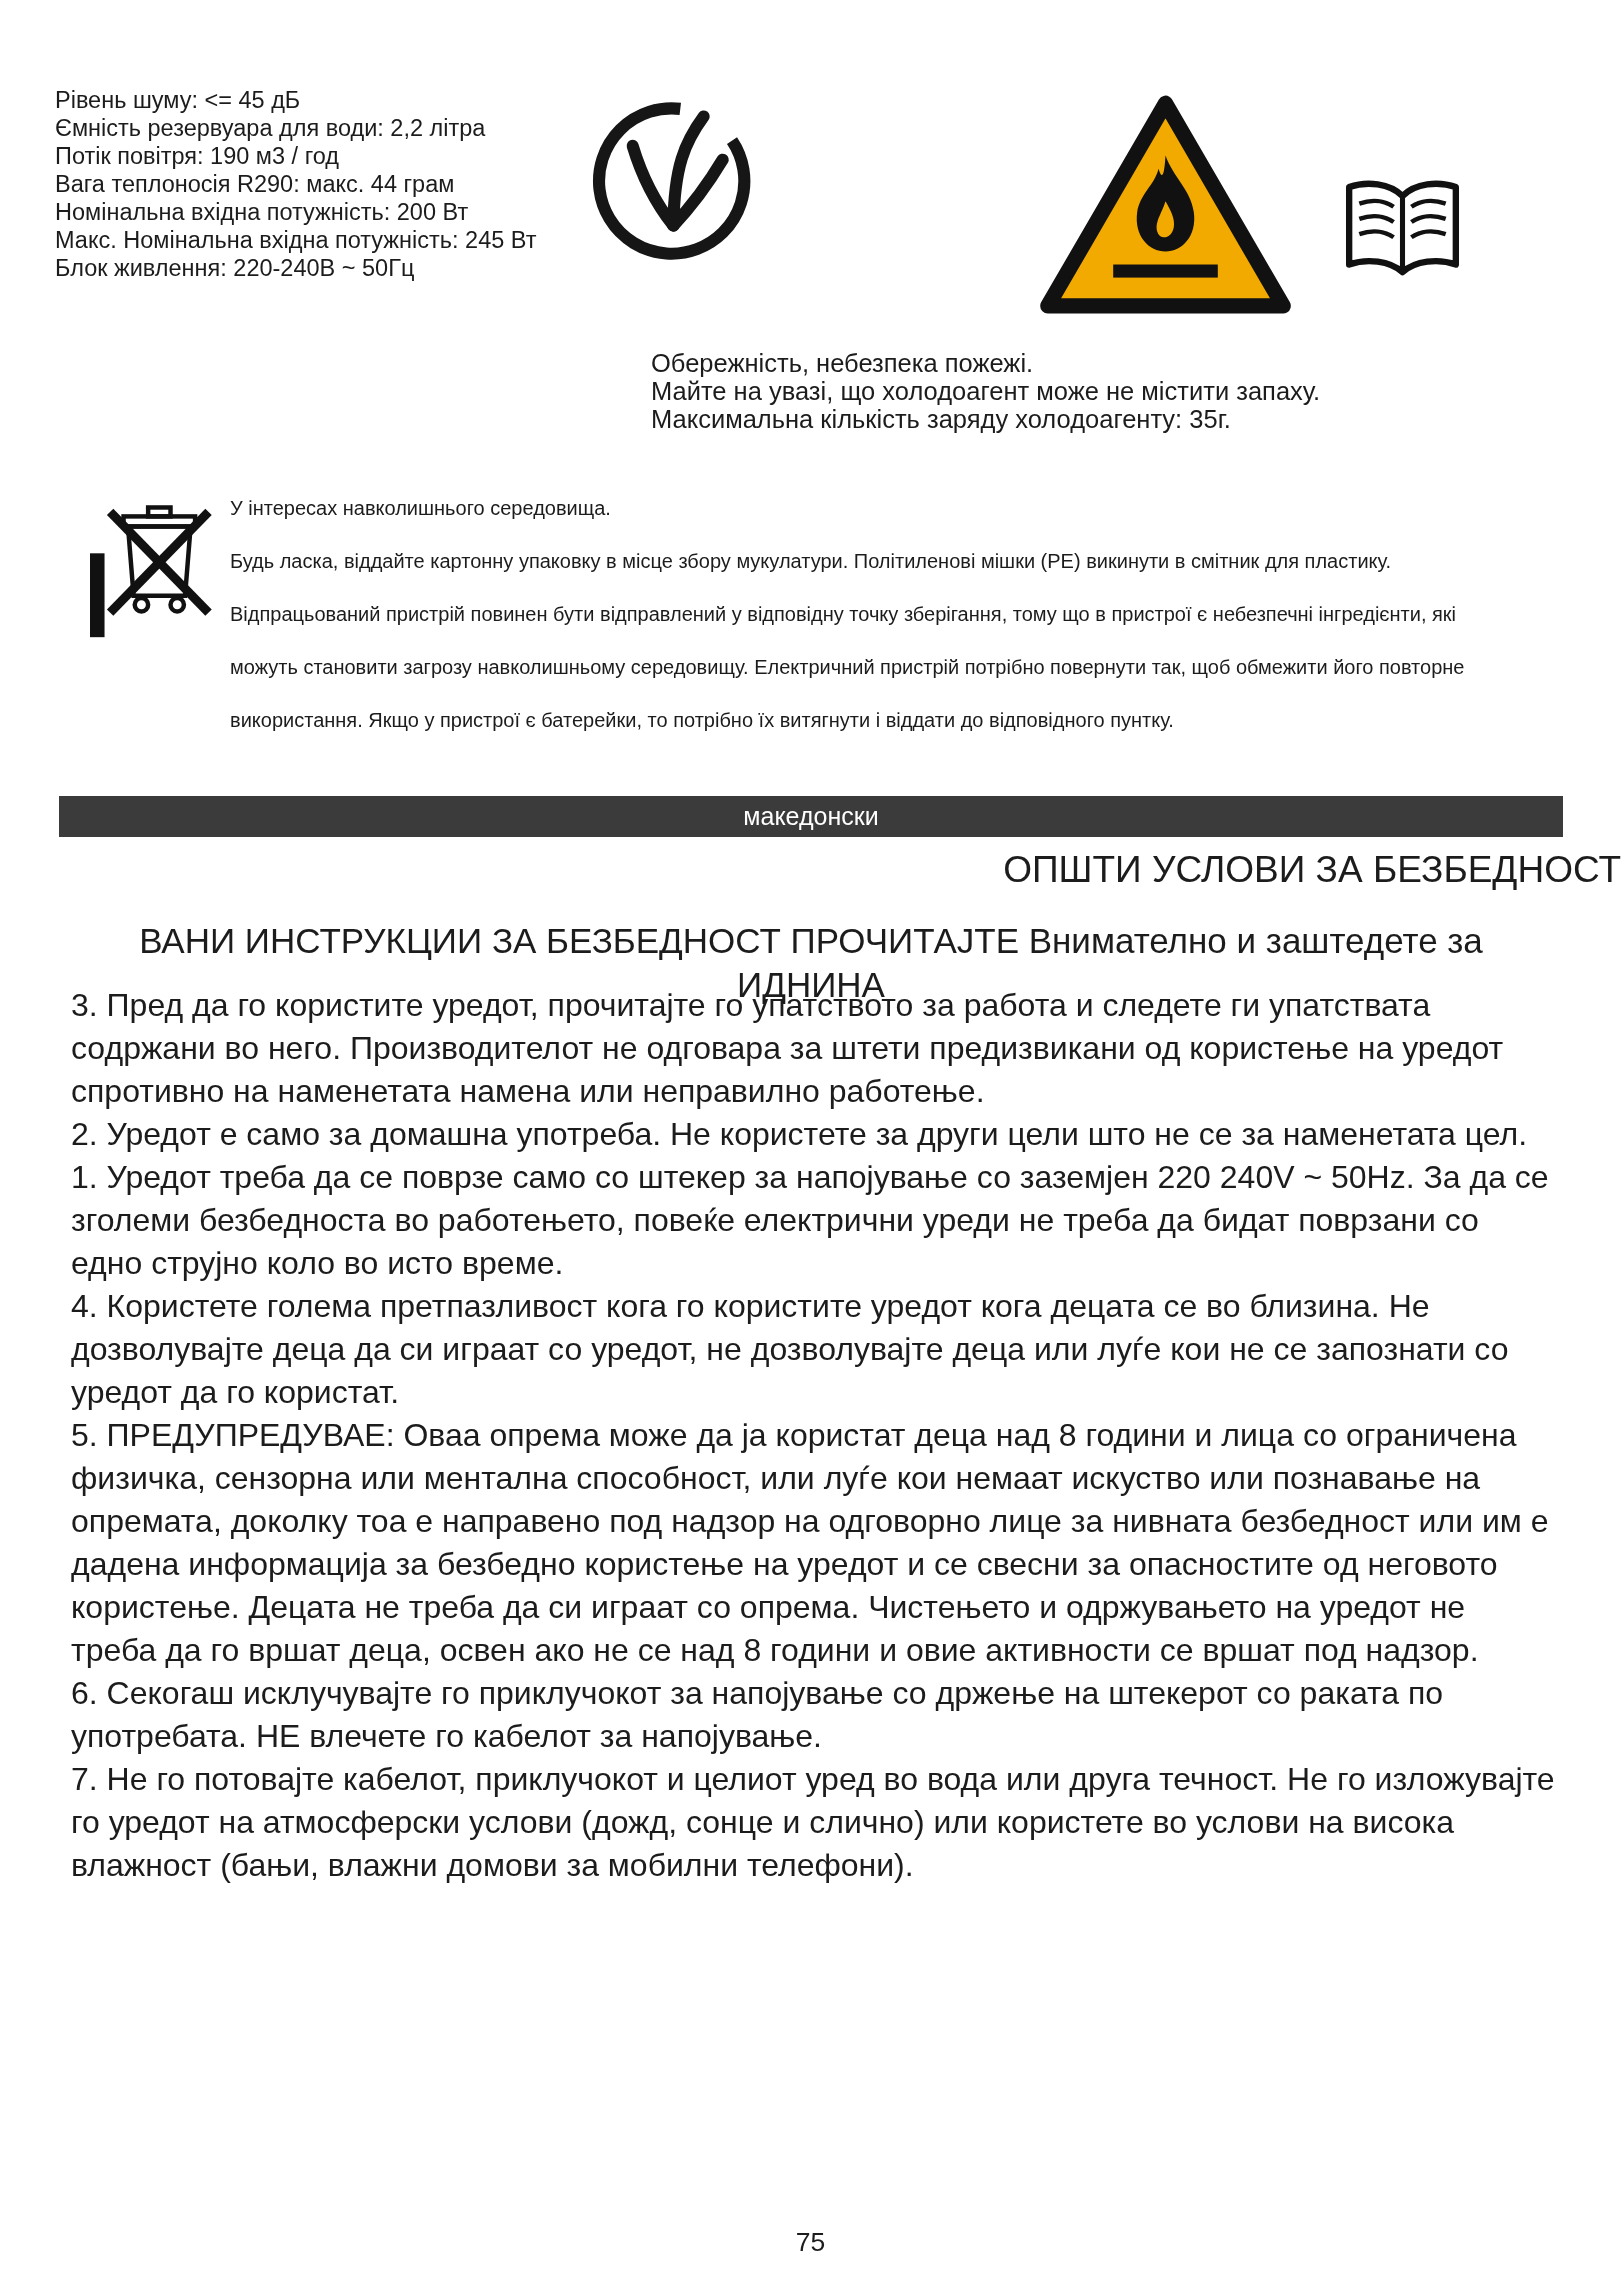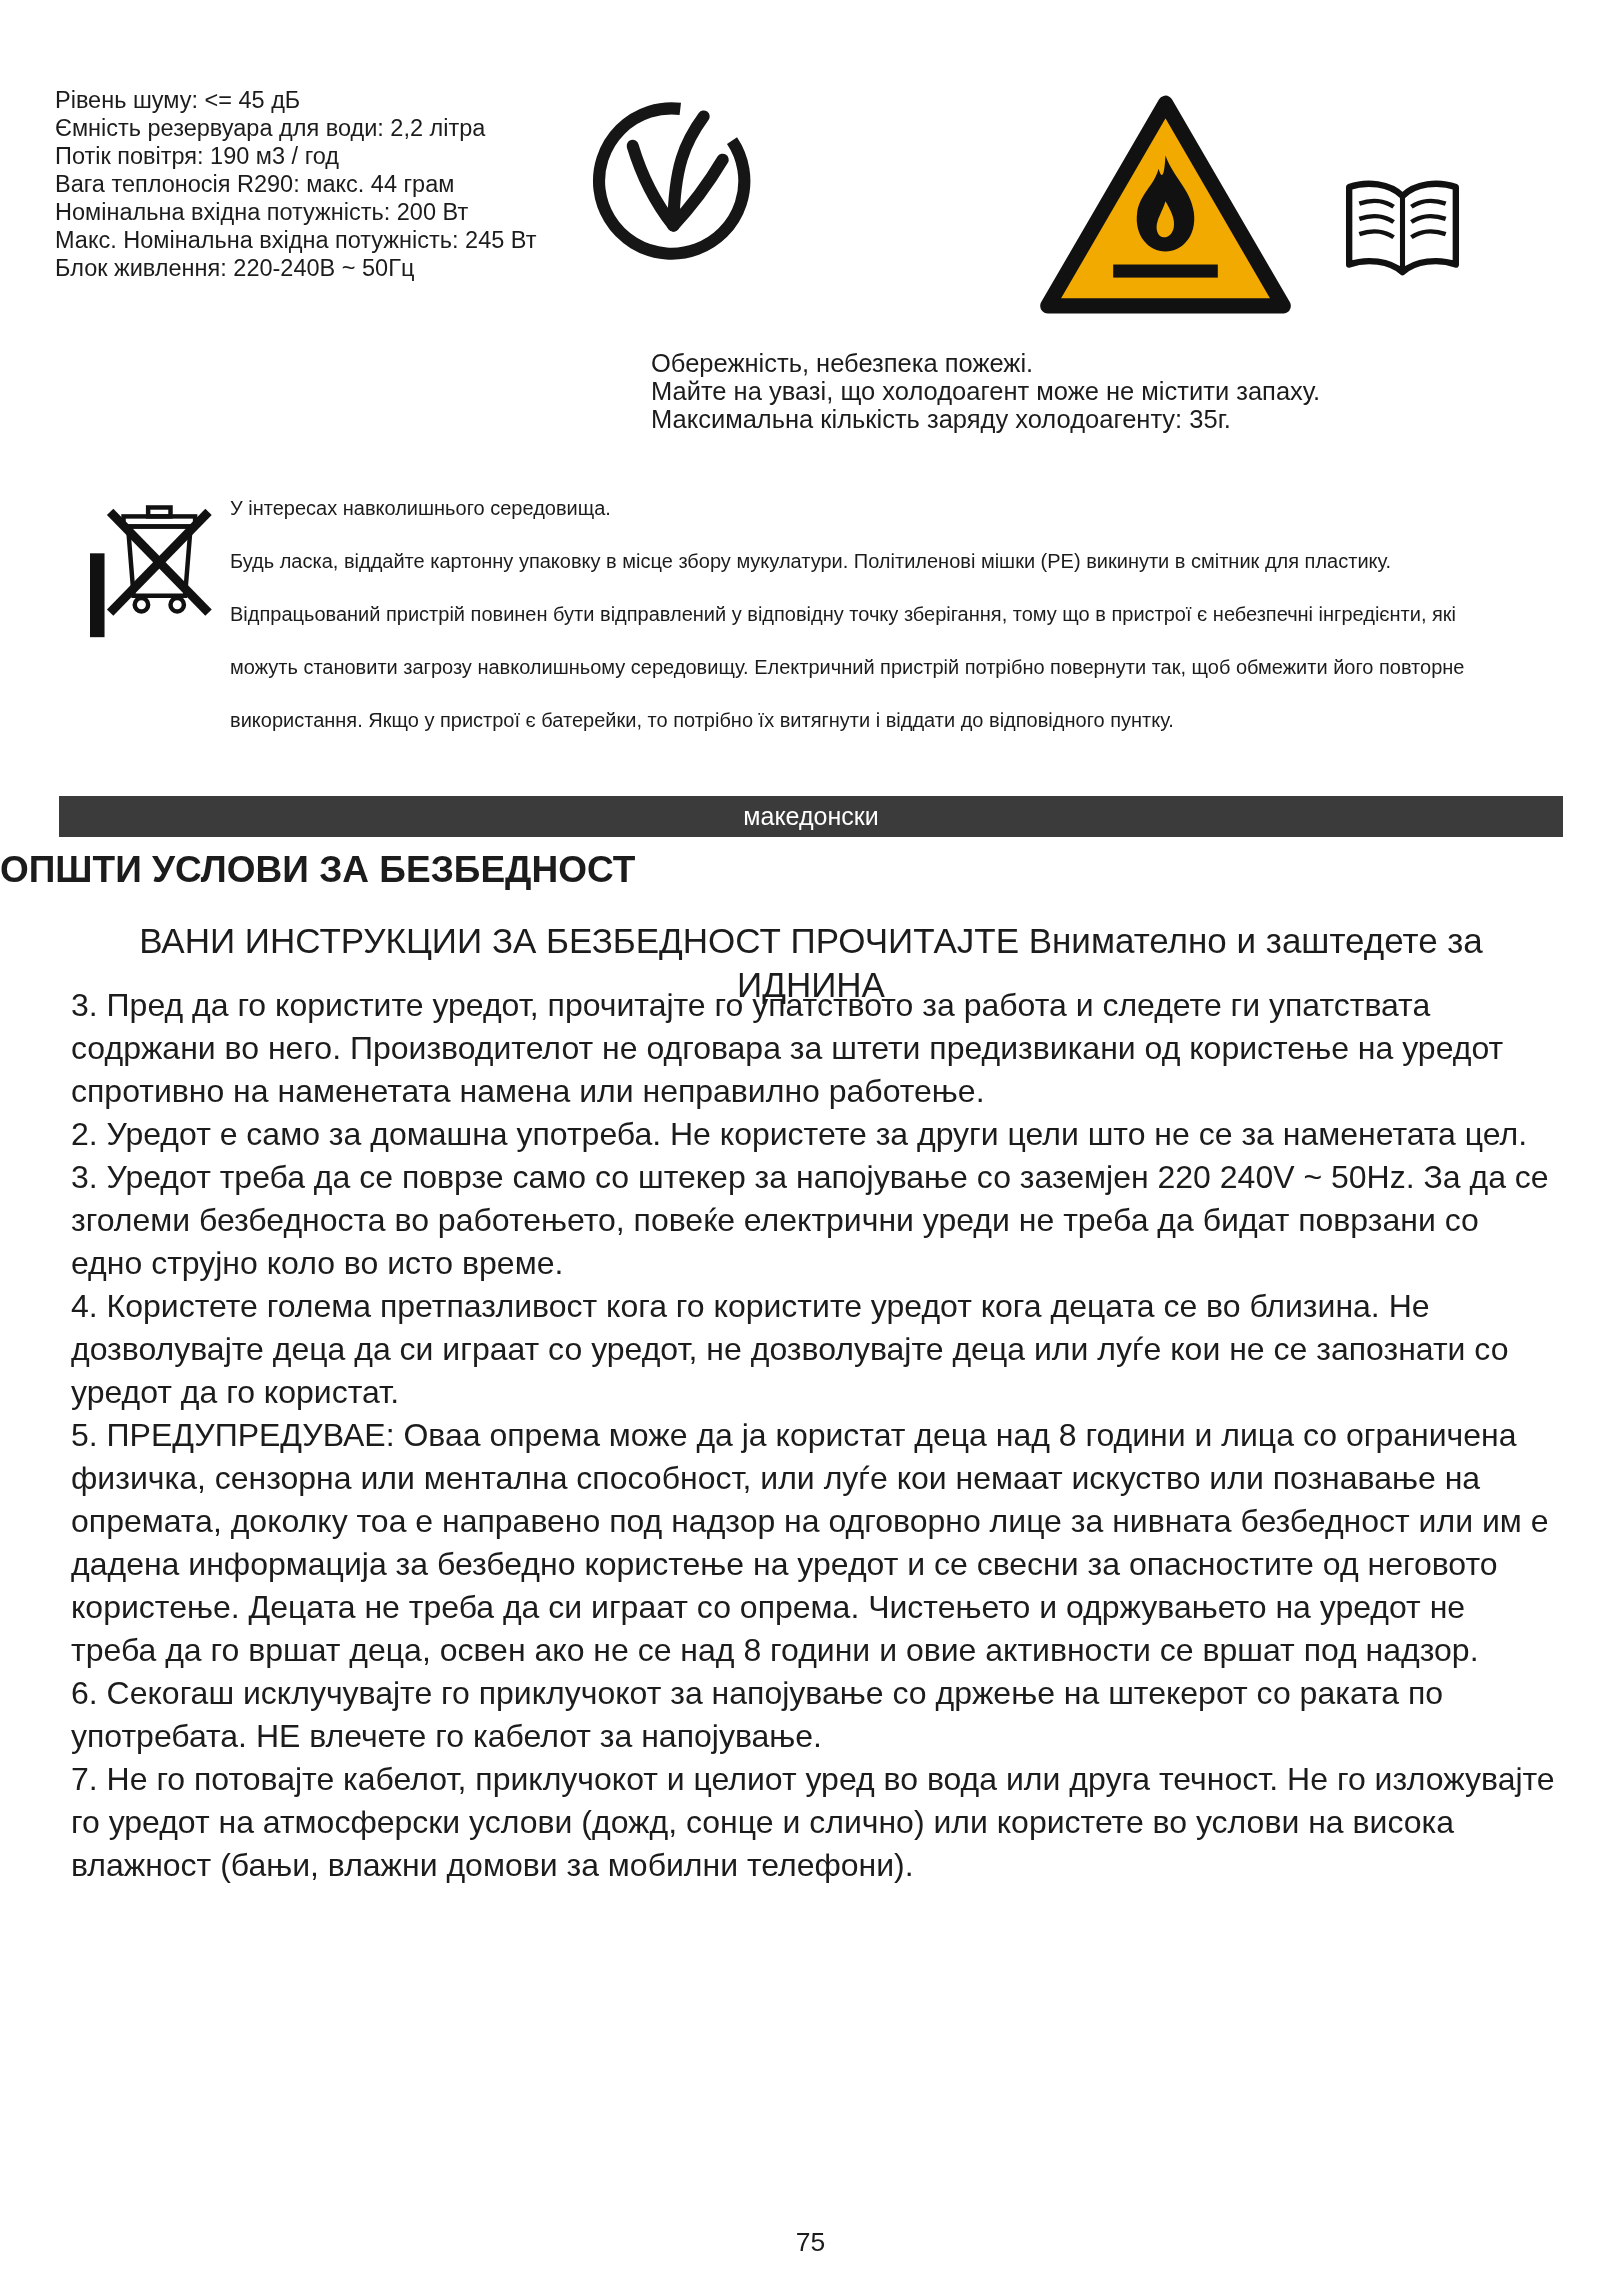--- a/index.html
+++ b/index.html
@@ -35,21 +35,21 @@
     margin-left: 17px; width: 1280px;
     font-size: 20px; line-height: 53px;
   }
   .banner {
     position: absolute; left: 59px; top: 796px; width: 1504px; height: 41px;
     background: #3B3B3B; color: #ffffff;
     font-size: 25px; line-height: 41px; text-align: center;
   }
   .title {
     position: absolute; left: 0; top: 849px; width: 100%;
-    text-align: left; font-size: 37px; font-weight: 700;
+    text-align: right; font-size: 37px; font-weight: 400;
   }
   .subtitle {
     position: absolute; left: 108px; top: 894px; width: 1406px;
     text-align: center; font-size: 35px; font-weight: 400; line-height: 44px; margin-top: 25px;
   }
   .instructions {
     position: absolute; left: 71px; top: 984px; width: 1486px;
     font-size: 32px; line-height: 43px;
   }
   .page-num {
@@ -129,21 +129,21 @@
   </div>
 
   <div class="banner">македонски</div>
 
   <div class="title">ОПШТИ УСЛОВИ ЗА БЕЗБЕДНОСТ</div>
   <div class="subtitle">ВАНИ ИНСТРУКЦИИ ЗА БЕЗБЕДНОСТ ПРОЧИТАЈТЕ Внимателно и заштедете за ИДНИНА</div>
 
   <div class="instructions">
     <div>3. Пред да го користите уредот, прочитајте го упатството за работа и следете ги упатствата содржани во него. Производителот не одговара за штети предизвикани од користење на уредот спротивно на наменетата намена или неправилно работење.</div>
     <div>2. Уредот е само за домашна употреба. Не користете за други цели што не се за наменетата цел.</div>
-    <div>3. Уредот треба да се поврзе само со штекер за напојување со заземјен 220 240V ~ 50Hz. За да се зголеми безбедноста во работењето, повеќе електрични уреди не треба да бидат поврзани со едно струјно коло во исто време.</div>
+    <div>1. Уредот треба да се поврзе само со штекер за напојување со заземјен 220 240V ~ 50Hz. За да се зголеми безбедноста во работењето, повеќе електрични уреди не треба да бидат поврзани со едно струјно коло во исто време.</div>
     <div>4. Користете голема претпазливост кога го користите уредот кога децата се во близина. Не дозволувајте деца да си играат со уредот, не дозволувајте деца или луѓе кои не се запознати со уредот да го користат.</div>
     <div>5. ПРЕДУПРЕДУВАЕ: Оваа опрема може да ја користат деца над 8 години и лица со ограничена физичка, сензорна или ментална способност, или луѓе кои немаат искуство или познавање на опремата, доколку тоа е направено под надзор на одговорно лице за нивната безбедност или им е дадена информација за безбедно користење на уредот и се свесни за опасностите од неговото користење. Децата не треба да си играат со опрема. Чистењето и одржувањето на уредот не треба да го вршат деца, освен ако не се над 8 години и овие активности се вршат под надзор.</div>
     <div>6. Секогаш исклучувајте го приклучокот за напојување со држење на штекерот со раката по употребата. НЕ влечете го кабелот за напојување.</div>
     <div>7. Не го потовајте кабелот, приклучокот и целиот уред во вода или друга течност. Не го изложувајте го уредот на атмосферски услови (дожд, сонце и слично) или користете во услови на висока влажност (бањи, влажни домови за мобилни телефони).</div>
   </div>
 
   <div class="page-num">75</div>
 
 </div>
 

